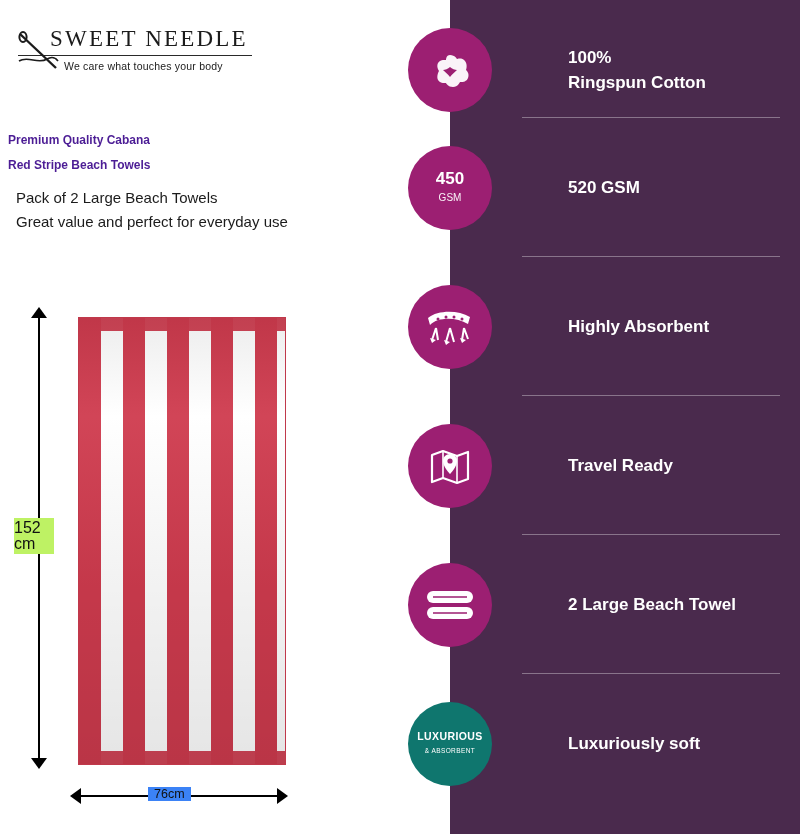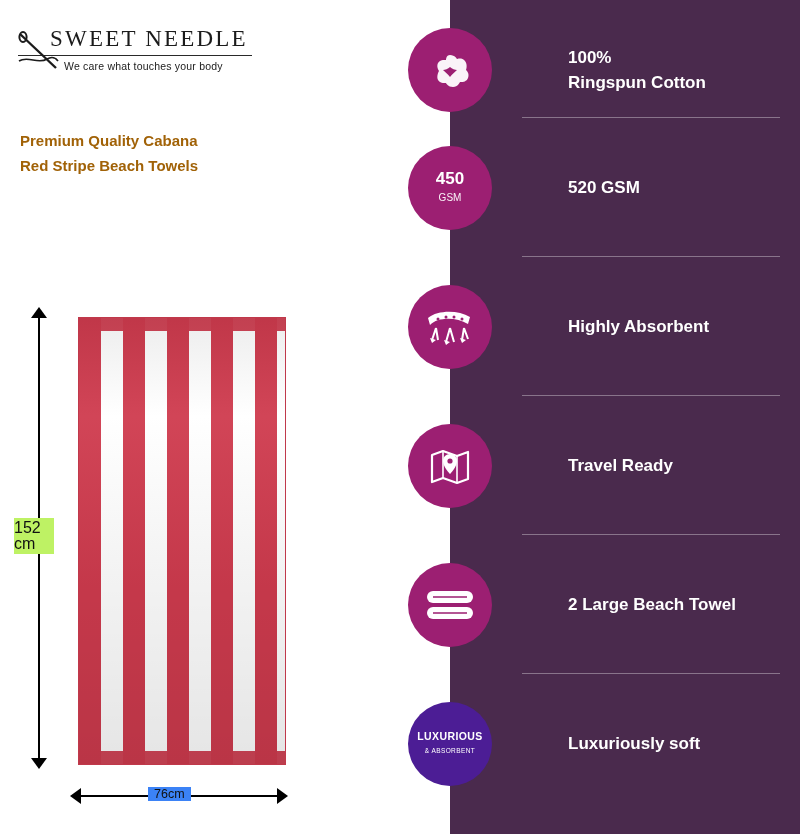--- a/index.html
+++ b/index.html
@@ -28,22 +28,22 @@
   }
   .brand-tag {
     margin-top: 4px; padding-left: 48px;
     font-size: 10.5px; color: #1b1b1b; letter-spacing: .2px;
   }
   .needle {
     position: absolute; left: 0px; top: 2px; width: 44px; height: 46px;
   }
 
   .title {
-    position: absolute; left: 20px; top: 128px; width: 400px;
-    font-size: 15px; font-weight: bold; color: #a16207; line-height: 25px;
+    position: absolute; left: 8px; top: 128px; width: 400px;
+    font-size: 12px; font-weight: bold; color: #4c1d95; line-height: 25px;
   }
   .subs {
     position: absolute; left: 16px; top: 186px; width: 420px;
     font-size: 15px; color: #1b1b1b; line-height: 24px;
   }
 
   
   .photo-wrap { position: absolute; left: 78px; top: 317px; width: 208px; height: 448px; }
   .towel {
     position: absolute; inset: 0;
@@ -105,21 +105,21 @@
     position: absolute; left: 72px; width: 258px; height: 1px;
     background: rgba(255,255,255,.35);
   }
   .badge {
     position: absolute; left: -42px; top: 50%; transform: translateY(-50%);
     width: 84px; height: 84px; border-radius: 50%;
     background: #9c1f72;
     display: flex; align-items: center; justify-content: center;
     color: #fff; text-align: center;
   }
-  .badge.lighter { background: #4c1d95; }
+  .badge.lighter { background: #0f766e; }
   .badge-text-450 { font-size: 17px; font-weight: bold; line-height: 17px; }
   .badge-text-450 small { display:block; font-size: 10px; font-weight: normal; opacity:.95; margin-top:2px; }
   .badge-lux { font-size: 10.5px; font-weight: bold; letter-spacing: .4px; line-height: 12px; }
   .badge-lux small { display:block; font-size: 6.5px; font-weight: normal; letter-spacing:.4px; margin-top: 3px; }
   .feature-label {
     position: absolute; left: 118px; right: 8px;
     font-size: 17px; font-weight: bold; color: #ffffff; line-height: 25px;
   }
 </style>
 </head>
@@ -138,20 +138,24 @@
       <div class="brand-name">SWEET NEEDLE</div>
       <div class="brand-rule"></div>
       <div class="brand-tag">We care what touches your body</div>
     </div>
 
     <div class="title">
       <div>Premium Quality Cabana</div>
       <div>Red Stripe Beach Towels</div>
     </div>
 
+    <div class="subs">
+      <div>Pack of 2 Large Beach Towels</div>
+      <div>Great value and perfect for everyday use</div>
+    </div>
 
     <div class="photo-wrap">
       <div class="towel">
         <div class="towel-top-band"></div>
         <div class="towel-bottom-band"></div>
       </div>
     </div>
 
     <div class="v-arrow-up"></div>
     <div class="v-axis"></div>

